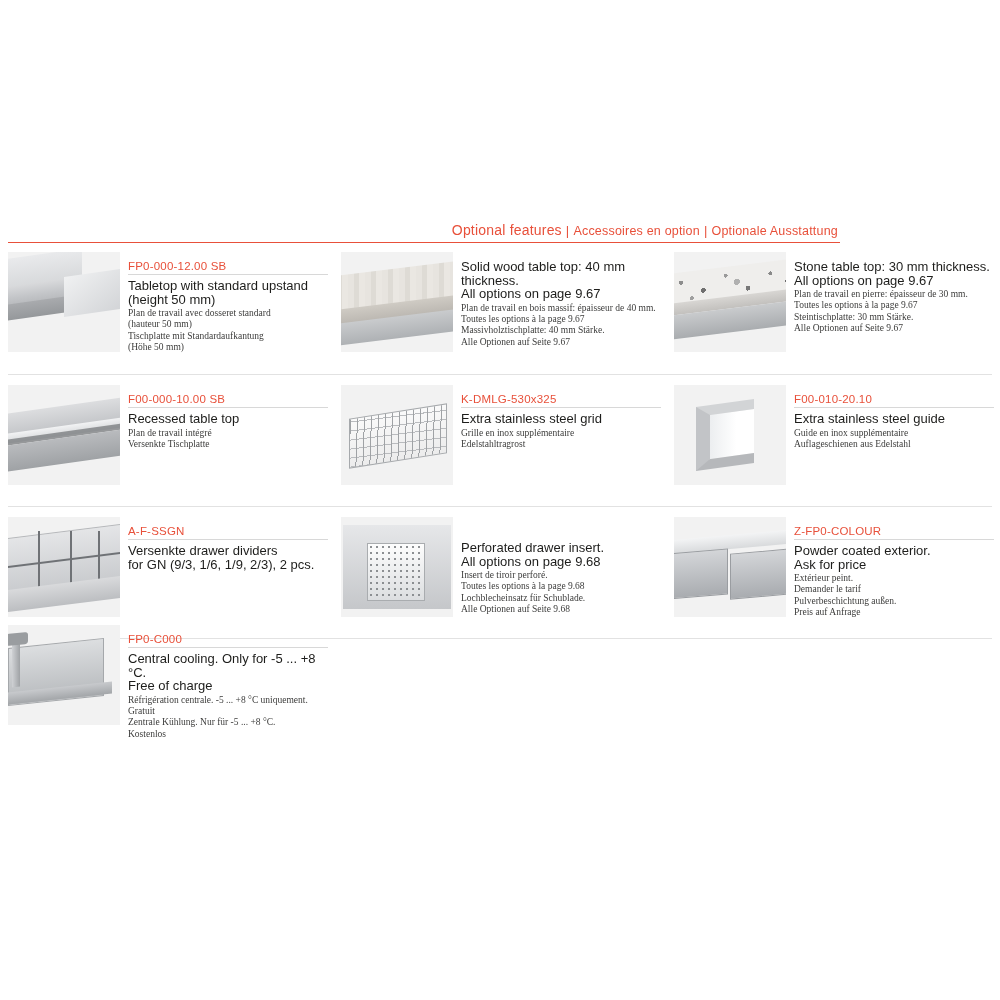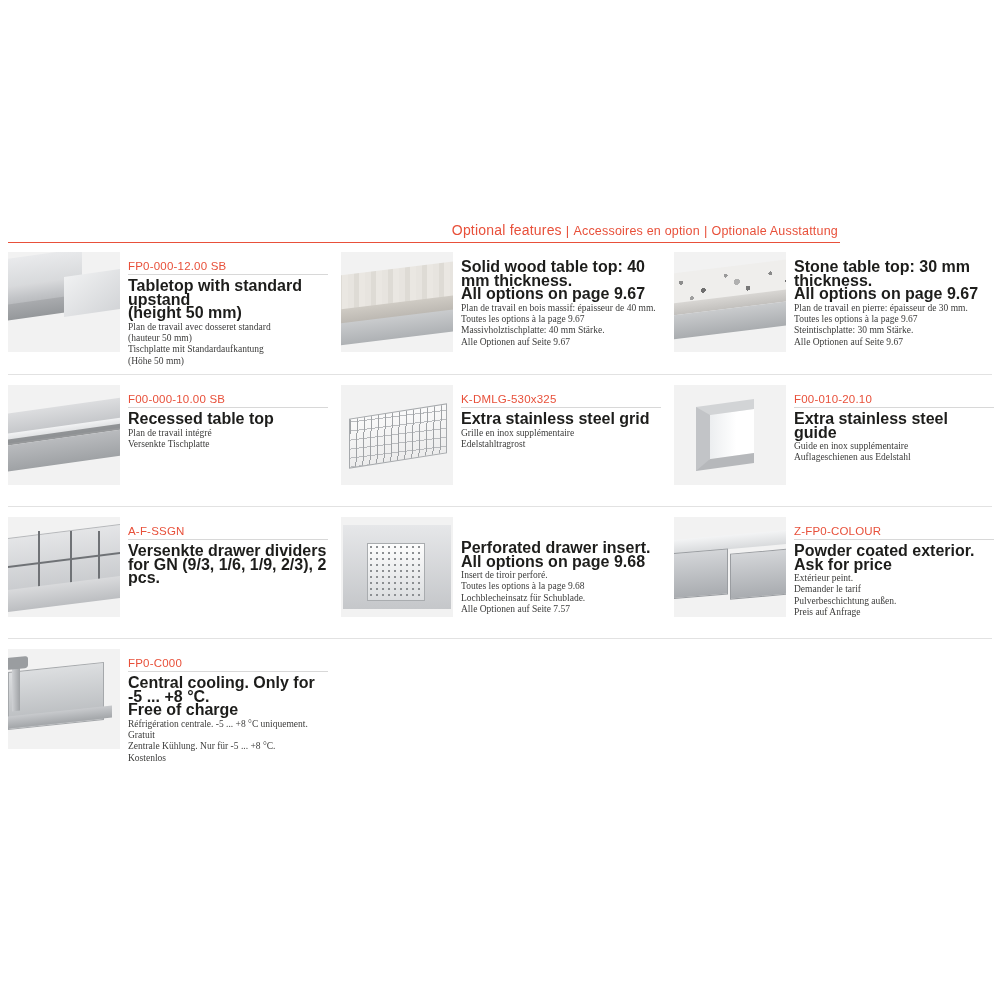--- a/index.html
+++ b/index.html
@@ -99,24 +99,24 @@
   }
   .code-rule {
     position: absolute;
     left: 120px;
     top: 22px;
     width: 200px;
     height: 1px;
     background: #d8d8d8;
   }
   .en {
-    font-size: 16px;
+    font-size: 13px;
     color: #1d1d1b;
     line-height: 13.5px;
-    font-weight: bold;
+    font-weight: normal;
     margin-top: 7px;
   }
   .sub {
     font-size: 9.5px;
     color: #3c3c3b;
     line-height: 11.4px;
     margin-top: 2px;
     font-family: Liberation Serif, serif;
   }
   .sub div { white-space: nowrap; }
@@ -484,21 +484,21 @@
       </div>
       <div class="txt" style="top:8px;">
         <div class="en" style="margin-top:16px;">
           <div>Perforated drawer insert.</div>
           <div>All options on page 9.68</div>
         </div>
         <div class="sub">
           <div>Insert de tiroir perforé.</div>
           <div>Toutes les options à la page 9.68</div>
           <div>Lochblecheinsatz für Schublade.</div>
-          <div>Alle Optionen auf Seite 7.57</div>
+          <div>Alle Optionen auf Seite 9.68</div>
         </div>
       </div>
     </div>
 
     <div class="cell" style="left:666px;width:320px;">
       <div class="thumb">
         <div class="art art-powder">
           <div class="topbar"></div>
             <div class="p1"></div>
             <div class="p2"></div>
@@ -516,21 +516,21 @@
           <div>Demander le tarif</div>
           <div>Pulverbeschichtung außen.</div>
           <div>Preis auf Anfrage</div>
         </div>
       </div>
     </div>
   </div>
 
   <div class="row-sep" style="top:638px;"></div>
 
-  <div class="row" style="top:649px;height:100px;">
+  <div class="row" style="top:625px;height:100px;">
     <div class="cell" style="left:0px;width:320px;">
       <div class="thumb">
         <div class="art art-cool">
           <div class="unit"></div>
             <div class="pipe"></div>
             <div class="cap"></div>
             <div class="band"></div>
         </div>
       </div>
       <div class="code-rule"></div>

